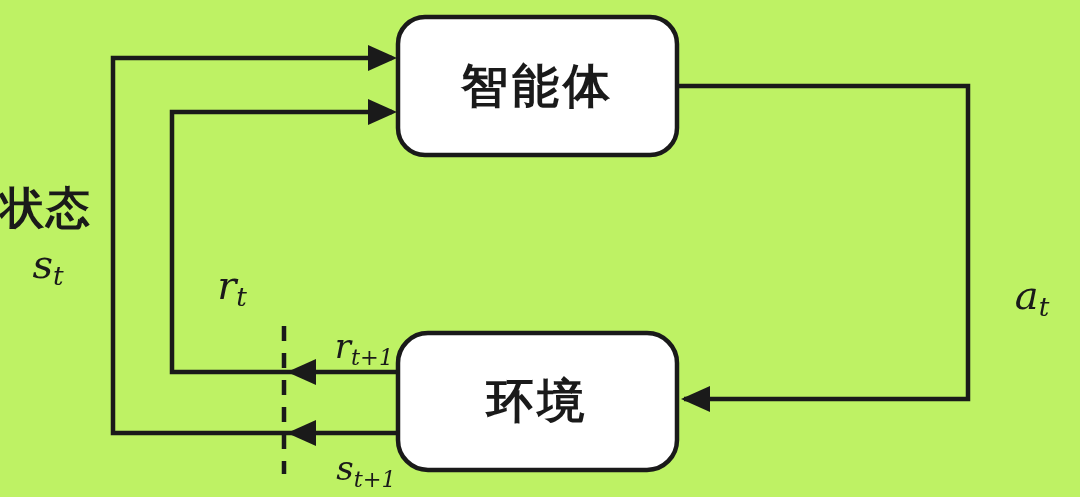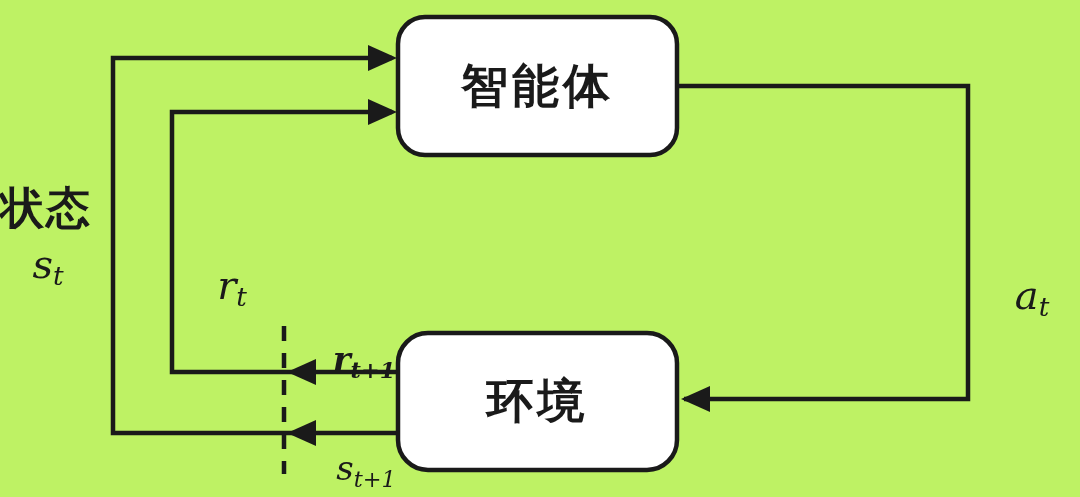--- a/index.html
+++ b/index.html
@@ -93,17 +93,17 @@
   <div class="node-label agent-label-box">智能体</div>
   <div class="node-label env-label-box">环境</div>
 
   <div class="edge-label cjk" style="left:46px; top:208px;">状态</div>
   <div class="edge-label math" style="left:48px; top:266px;"><span>s</span><span class="sub">t</span></div>
 
   <div class="edge-label math" style="left:232px; top:268px;margin-top:19px;"><span>r</span><span class="sub">t</span></div>
 
   <div class="edge-label math" style="left:1032px; top:272px;margin-top:25px;"><span>a</span><span class="sub">t</span></div>
 
-  <div class="edge-label math math-small" style="left:364px; top:361px;font-weight:bold;"><span>r</span><span class="sub">t+1</span></div>
+  <div class="edge-label math math-small" style="left:364px; top:348px;"><span>r</span><span class="sub">t+1</span></div>
 
   <div class="edge-label math math-small" style="left:366px; top:470px;"><span>s</span><span class="sub">t+1</span></div>
 
 </div>
 
 </body></html>

